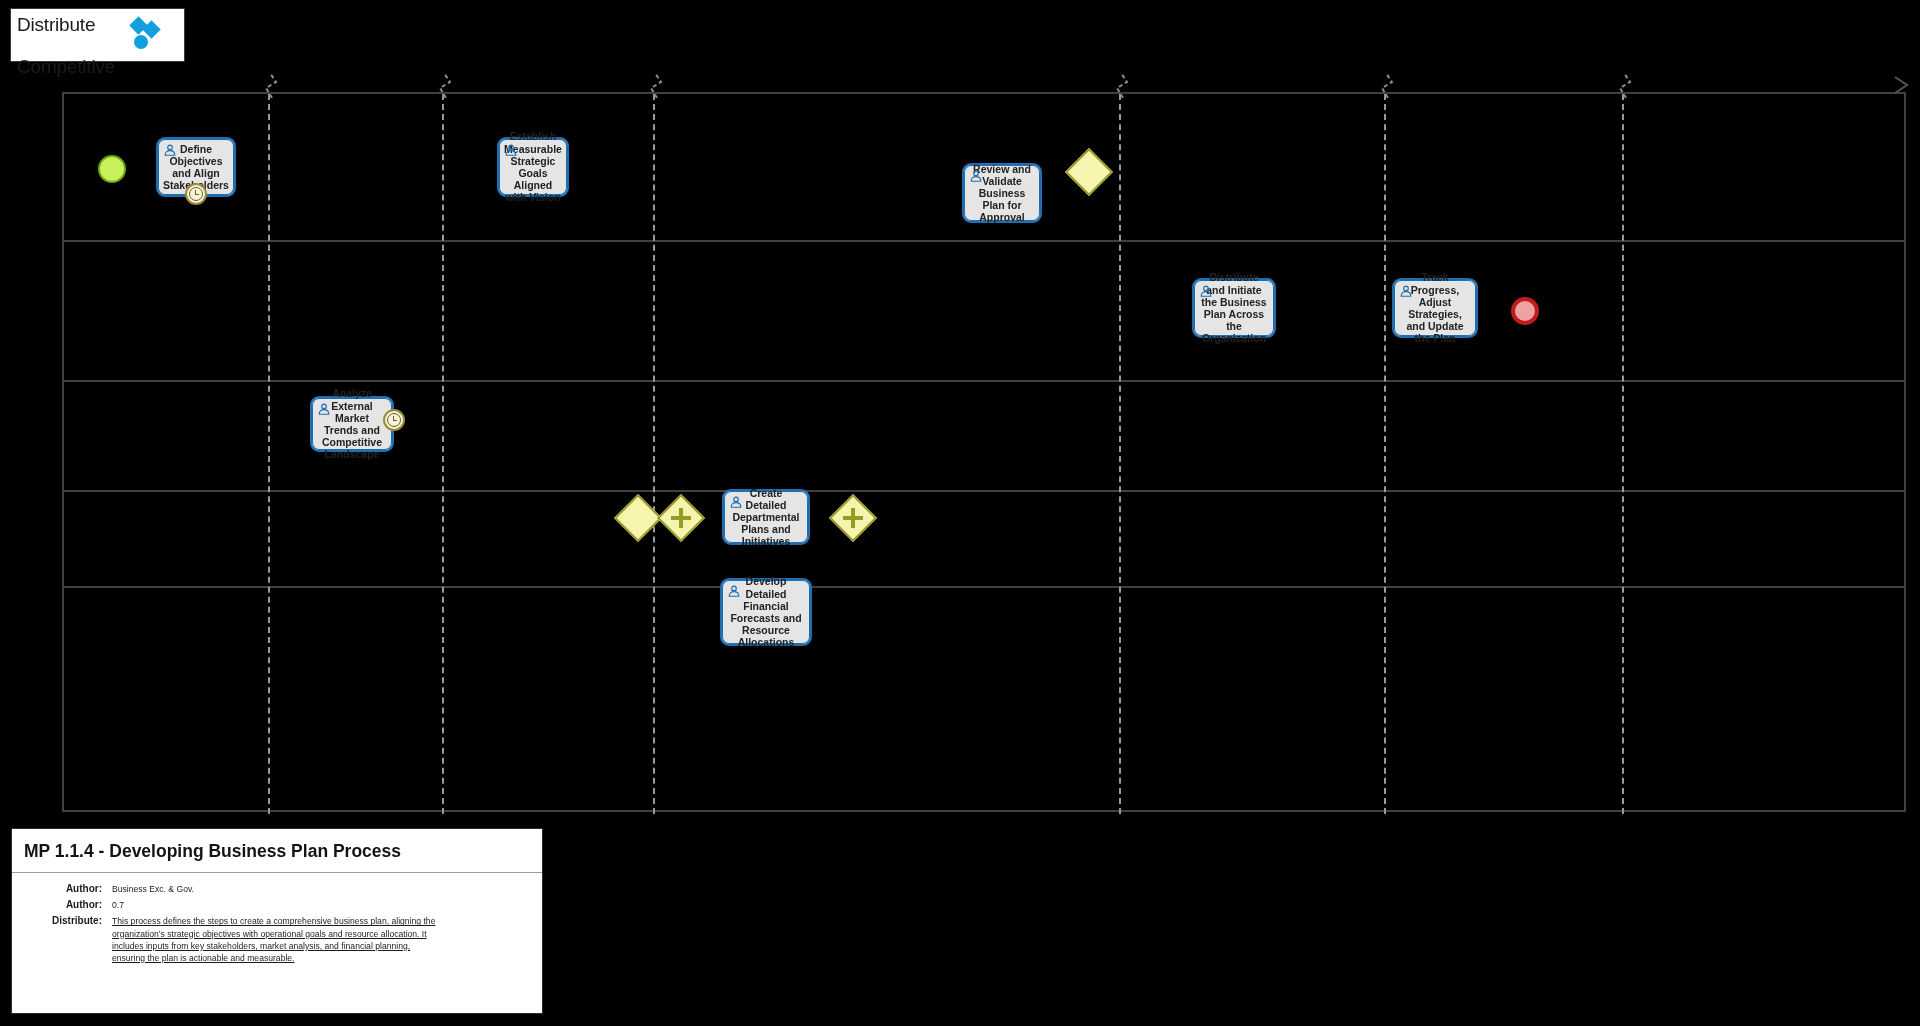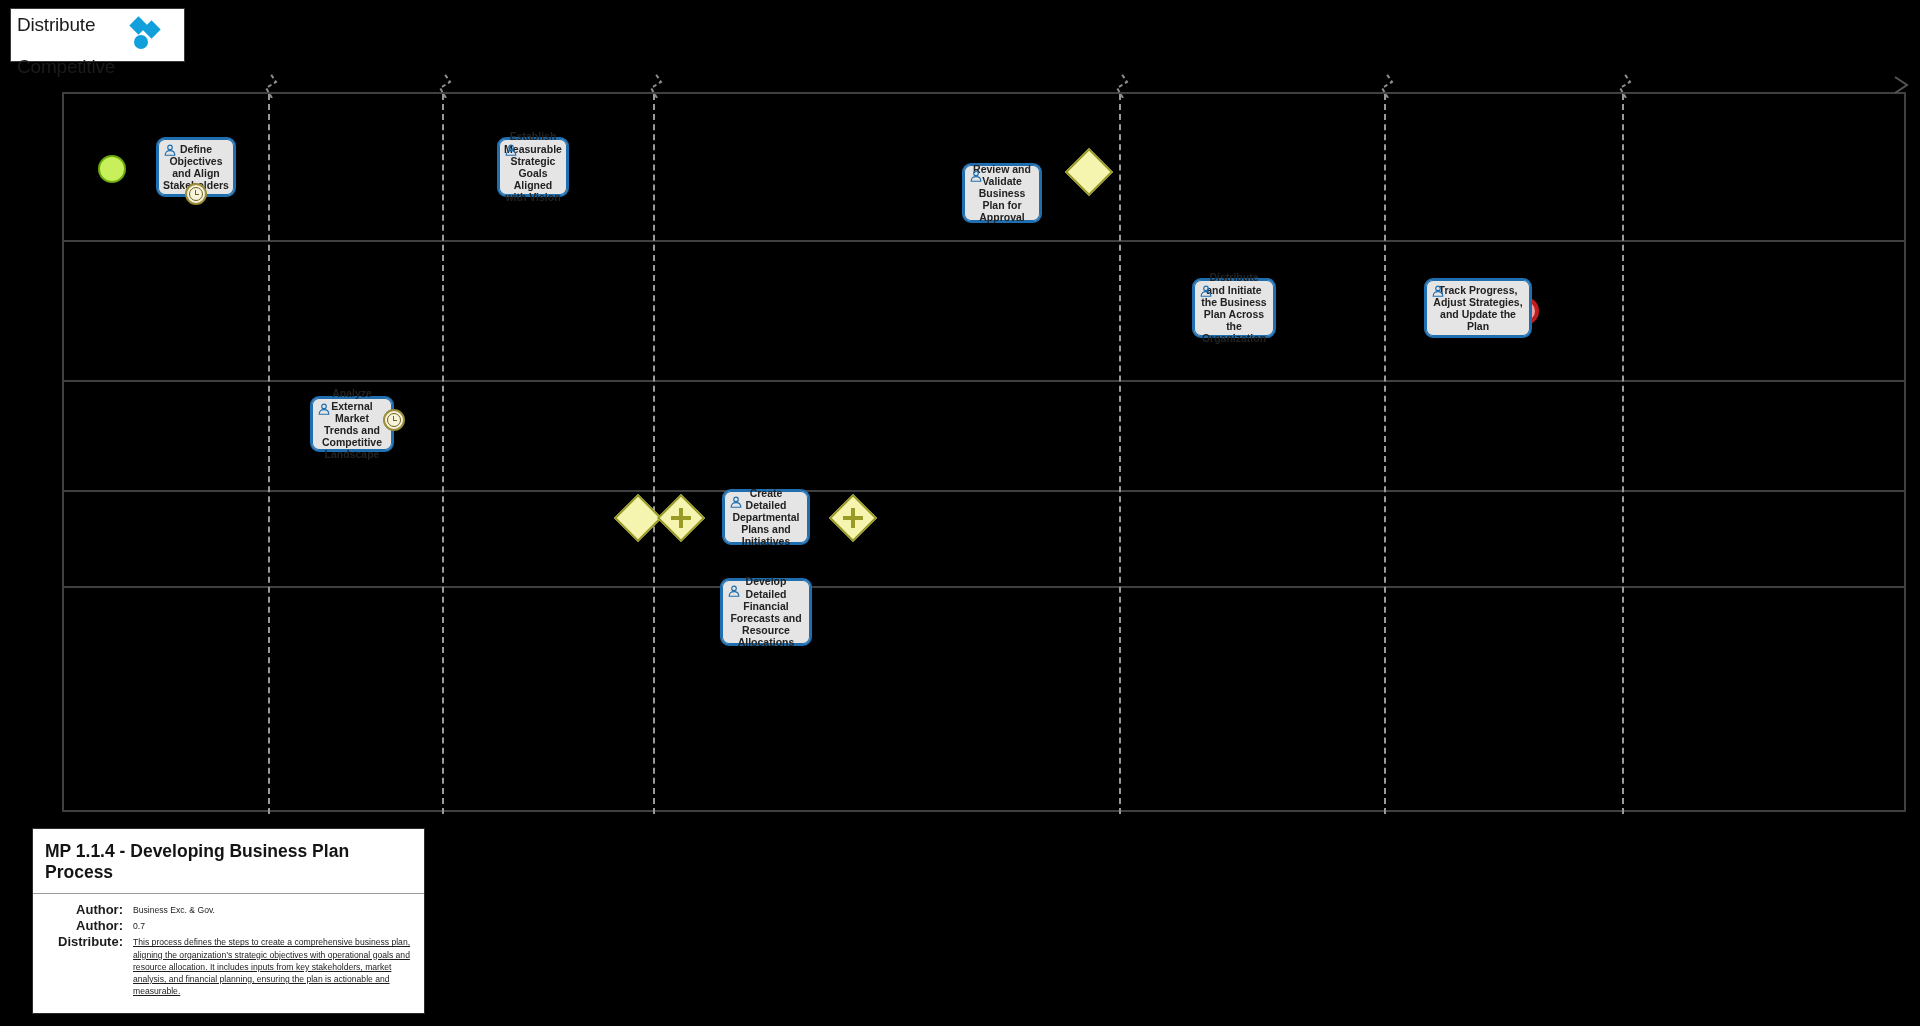--- a/index.html
+++ b/index.html
@@ -169,26 +169,25 @@
     background: #9a9a27;
   }
   .gw-plus-v { width: 4px; height: 20px; left: 22px; top: 14px; }
   .gw-plus-h { width: 20px; height: 4px; left: 14px; top: 22px; }
 
   
   #title-block {
     position: absolute;
     left: 11px;
     top: 828px;
-    width: 393px;
+    width: 532px;
     height: 186px;
     background: #ffffff;
     border: 1px solid #2c2c2c;
     box-sizing: border-box;
-    margin-left: 21px;
   }
   #title-heading {
     font-size: 17.5px;
     font-weight: bold;
     color: #141414;
     padding: 12px 12px 10px 12px;
     border-bottom: 1px solid #9c9c9c;
     font-family: "Liberation Sans", sans-serif;
   }
   #meta-table {
@@ -197,21 +196,21 @@
     line-height: 12.2px;
     color: #1c1c1c;
   }
   .meta-row { display: flex; margin-bottom: 4px; }
   .meta-key {
     width: 78px;
     text-align: right;
     font-weight: bold;
     padding-right: 10px;
     flex: 0 0 auto;
-    font-size: 13px;
+    font-size: 10px;
   }
   .meta-val { flex: 1 1 auto; }
   #desc-text { max-width: 330px; text-decoration: underline; }
 </style>
 </head>
 <body>
 
 <div id="logo-box">
   <div id="logo-text">
     <span>Distribute</span><br>
@@ -317,21 +316,21 @@
   </svg>
   <span class="task-label">Analyze External Market Trends and Competitive Landscape</span>
 </div>
 <div class="boundary-event" style="left:383px;top:409px;">
   <div class="be-inner">
     <div class="clock-hand-v"></div>
       <div class="clock-hand-h"></div>
   </div>
 </div>
 
-<div class="bpmn-task" style="left:1424px;top:278px;width:108px;height:60px;">
+<div class="bpmn-task" style="left:1392px;top:278px;width:86px;height:60px;">
   <svg class="task-type-icon" viewBox="0 0 16 16">
     <circle cx="8" cy="5" r="2.6" fill="none" stroke="#1f6fb0" stroke-width="1.3"></circle>
     <path d="M2.5 14 C2.5 10 5 8.7 8 8.7 C11 8.7 13.5 10 13.5 14 Z" fill="none" stroke="#1f6fb0" stroke-width="1.3"></path>
   </svg>
   <span class="task-label">Track Progress, Adjust Strategies, and Update the Plan</span>
 </div>
 
 <div class="bpmn-task" style="left:722px;top:489px;width:88px;height:56px;">
   <svg class="task-type-icon" viewBox="0 0 16 16">
     <circle cx="8" cy="5" r="2.6" fill="none" stroke="#1f6fb0" stroke-width="1.3"></circle>

